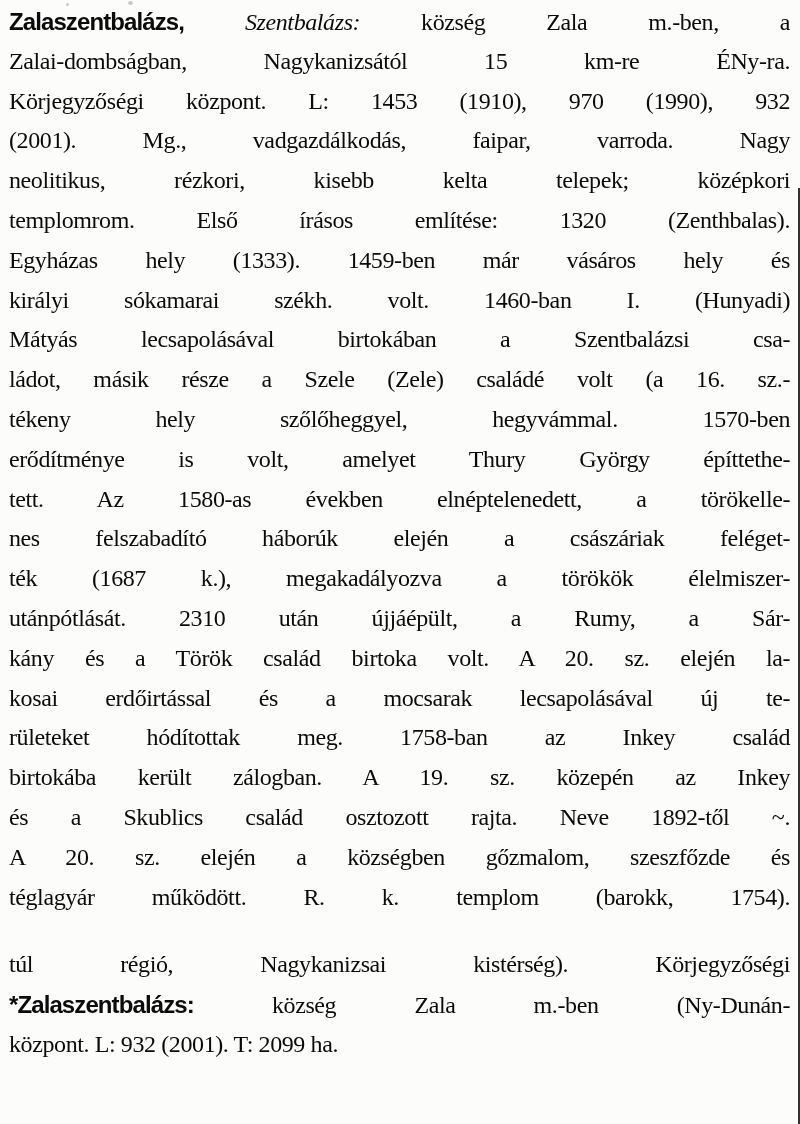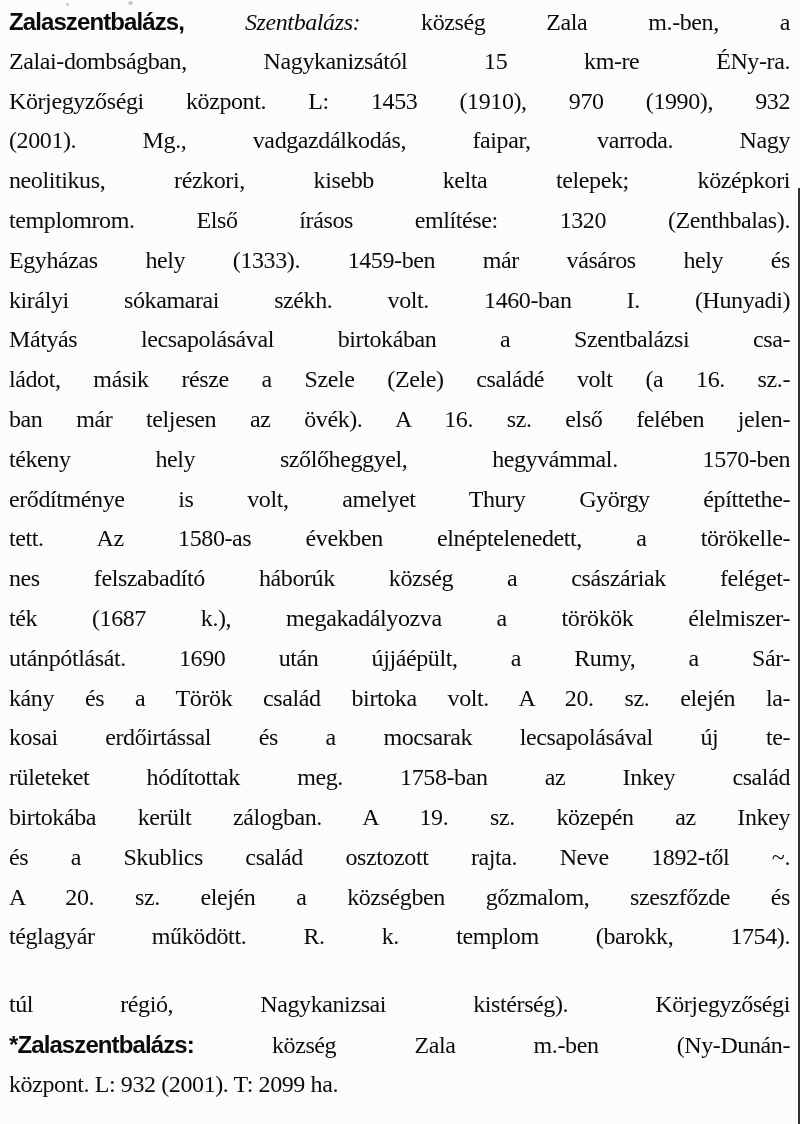--- a/index.html
+++ b/index.html
@@ -73,27 +73,26 @@
         <div class="line"><span class="seg-bold">Zalaszentbalázs,</span><span class="seg-normal"> </span><span class="seg-italic">Szentbalázs:</span><span class="seg-normal"> község Zala m.-ben, a</span></div>
         <div class="line"><span class="seg-normal">Zalai-dombságban, Nagykanizsától 15 km-re ÉNy-ra.</span></div>
         <div class="line"><span class="seg-normal">Körjegyzőségi központ. L: 1453 (1910), 970 (1990), 932</span></div>
         <div class="line"><span class="seg-normal">(2001). Mg., vadgazdálkodás, faipar, varroda. Nagy</span></div>
         <div class="line"><span class="seg-normal">neolitikus, rézkori, kisebb kelta telepek; középkori</span></div>
         <div class="line"><span class="seg-normal">templomrom. Első írásos említése: 1320 (Zenthbalas).</span></div>
         <div class="line"><span class="seg-normal">Egyházas hely (1333). 1459-ben már vásáros hely és</span></div>
         <div class="line"><span class="seg-normal">királyi sókamarai székh. volt. 1460-ban I. (Hunyadi)</span></div>
         <div class="line"><span class="seg-normal">Mátyás lecsapolásával birtokában a Szentbalázsi csa-</span></div>
         <div class="line"><span class="seg-normal">ládot, másik része a Szele (Zele) családé volt (a 16. sz.-</span></div>
-        <div class="line"><span class="seg-normal">ban már teljesen az övék). A 16. sz. első felében jelen-</span></div>
         <div class="line"><span class="seg-normal">tékeny hely szőlőheggyel, hegyvámmal. 1570-ben</span></div>
         <div class="line"><span class="seg-normal">erődítménye is volt, amelyet Thury György építtethe-</span></div>
         <div class="line"><span class="seg-normal">tett. Az 1580-as években elnéptelenedett, a törökelle-</span></div>
-        <div class="line"><span class="seg-normal">nes felszabadító háborúk község a császáriak feléget-</span></div>
+        <div class="line"><span class="seg-normal">nes felszabadító háborúk elején a császáriak feléget-</span></div>
         <div class="line"><span class="seg-normal">ték (1687 k.), megakadályozva a törökök élelmiszer-</span></div>
-        <div class="line"><span class="seg-normal">utánpótlását. 1690 után újjáépült, a Rumy, a Sár-</span></div>
+        <div class="line"><span class="seg-normal">utánpótlását. 2310 után újjáépült, a Rumy, a Sár-</span></div>
         <div class="line"><span class="seg-normal">kány és a Török család birtoka volt. A 20. sz. elején la-</span></div>
         <div class="line"><span class="seg-normal">kosai erdőirtással és a mocsarak lecsapolásával új te-</span></div>
         <div class="line"><span class="seg-normal">rületeket hódítottak meg. 1758-ban az Inkey család</span></div>
         <div class="line"><span class="seg-normal">birtokába került zálogban. A 19. sz. közepén az Inkey</span></div>
         <div class="line"><span class="seg-normal">és a Skublics család osztozott rajta. Neve 1892-től ~.</span></div>
         <div class="line"><span class="seg-normal">A 20. sz. elején a községben gőzmalom, szeszfőzde és</span></div>
         <div class="line"><span class="seg-normal">téglagyár működött. R. k. templom (barokk, 1754).</span></div>
       </div>
       <div class="entry">
         <div class="line"><span class="seg-normal">túl régió, Nagykanizsai kistérség). Körjegyzőségi</span></div>

